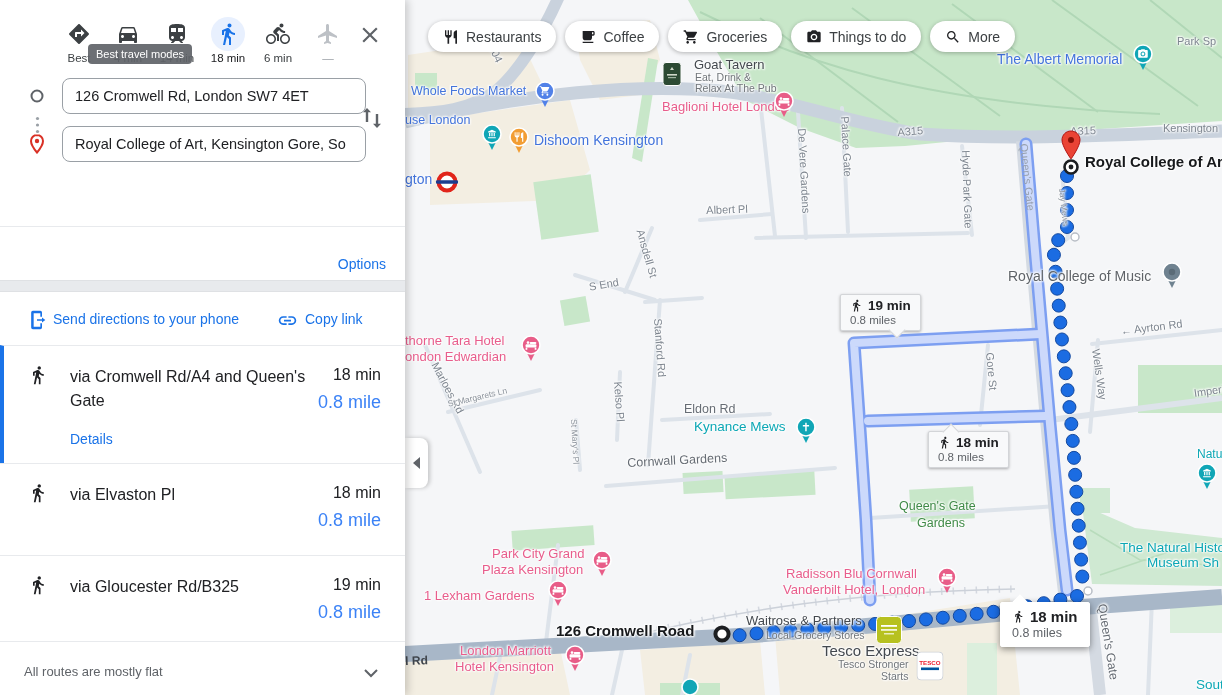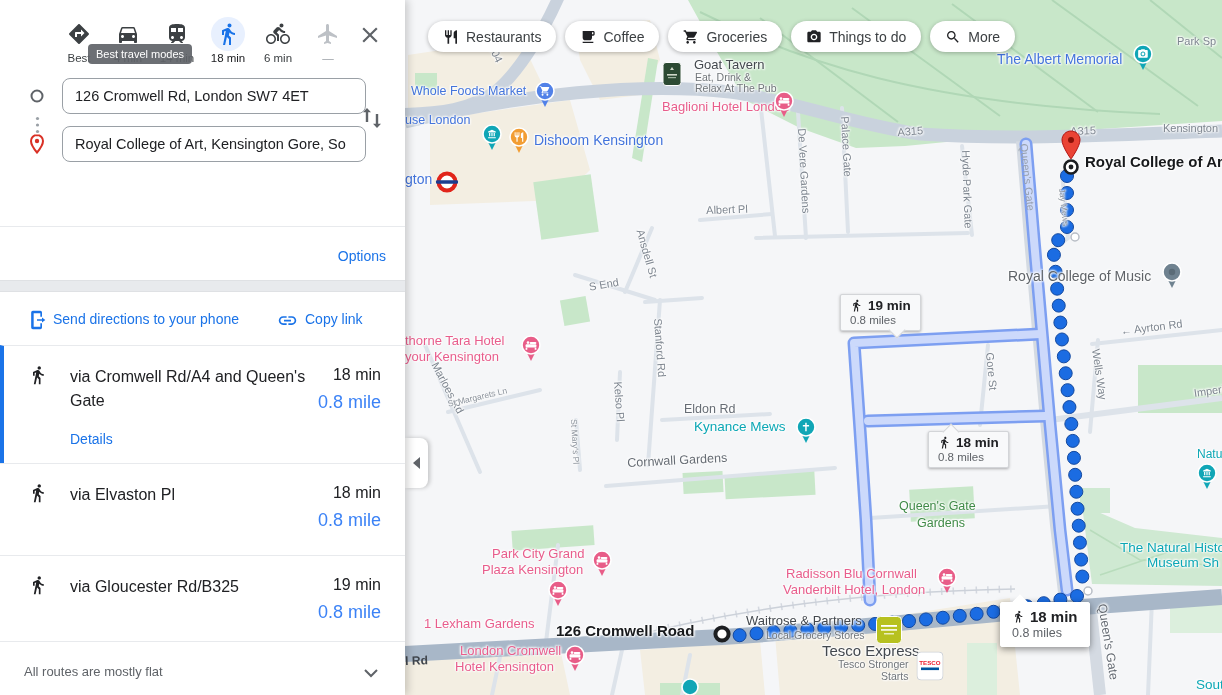--- a/index.html
+++ b/index.html
@@ -60,21 +60,21 @@
   #close-btn{position:absolute;left:357px;top:22px;width:26px;height:26px;color:#5f6368;cursor:pointer;}
   #mode-tooltip{position:absolute;left:88px;top:44px;background:rgba(95,99,104,.92);color:#fff;font-size:11px;
                 padding:4px 8px;border-radius:4px;z-index:40;white-space:nowrap;}
   .srcinput{position:absolute;left:62px;width:278px;height:34px;border:1px solid #9aa0a6;border-radius:8px;
             font-size:14.5px;color:#202124;padding:0 12px;font-family:inherit;background:#fff;box-sizing:content-box;}
   .waypt-ic{position:absolute;z-index:2;}
   #swap-btn{position:absolute;left:360px;top:104px;width:26px;height:30px;color:#5f6368;cursor:pointer;}
   #add-dest{position:absolute;left:0;top:176px;width:100%;height:32px;cursor:pointer;}
   #add-dest .t{position:absolute;left:64px;top:7px;font-size:14px;color:#757575;}
   .hline{position:absolute;left:0;width:100%;height:1px;background:#e8eaed;}
-  #options-link{position:absolute;right:19px;top:248px;font-size:14px;color:#1a73e8;cursor:pointer;}
+  #options-link{position:absolute;right:19px;top:256px;font-size:14px;color:#1a73e8;cursor:pointer;}
   #grayband{position:absolute;left:0;top:280px;width:100%;height:10px;background:#e8eaed;border-top:1px solid #dfe1e4;border-bottom:1px solid #dfe1e4;}
   .bluelink{color:#1a73e8;font-size:14px;font-weight:500;cursor:pointer;}
   #send-row{position:absolute;left:0;top:300px;width:100%;height:44px;}
   #send-row .ic{position:absolute;top:8px;}
   #routes{position:absolute;left:0;top:345px;width:100%;}
   .rrow{position:relative;border-top:1px solid #e8eaed;cursor:pointer;}
   .rrow.sel{border-left:4px solid #1a73e8;}
   .rrow .wic{position:absolute;left:28px;top:19px;color:#202124;}
   .rrow.sel .wic{left:24px;}
   .rtitle{position:absolute;left:70px;top:19px;width:252px;font-size:16px;line-height:24px;color:#202124;}
@@ -270,38 +270,38 @@
         <div class="lbl c-street" style="left: 588px; top: 281px; transform: rotate(-10deg);">S End</div>
         <div class="lbl c-street" style="left: 664px; top: 318px; transform: rotate(86deg);">Stanford Rd</div>
         <div class="lbl c-street" style="left: 624px; top: 381px; transform: rotate(86deg);">Kelso Pl</div>
         <div class="lbl c-street-lg" style="left: 684px; top: 403px;">Eldon Rd</div>
         <div class="lbl c-teal-lg" style="left: 694px; top: 420px;">Kynance Mews</div>
         <div class="lbl c-street-lg" style="left: 627px; top: 457px; transform: rotate(-3deg);">Cornwall Gardens</div>
         <div class="lbl c-street" style="left: 440px; top: 360px; transform: rotate(62deg);">Marloes Rd</div>
         <div class="lbl c-street-xs" style="left: 447px; top: 400px; transform: rotate(-13deg);">St Margarets Ln</div>
         <div class="lbl c-street-xs" style="left: 578px; top: 419px; transform: rotate(87deg);">St Mary's Pl</div>
         <div class="lbl c-pink" style="left: 405px; top: 334px;">thorne Tara Hotel</div>
-        <div class="lbl c-pink" style="left: 405px; top: 350px;">your Kensington</div>
+        <div class="lbl c-pink" style="left: 405px; top: 350px;">ondon Edwardian</div>
         <div class="lbl c-street" style="left: 1120px; top: 325px; transform: rotate(-7deg);">← Ayrton Rd</div>
         <div class="lbl c-street" style="left: 1102px; top: 348px; transform: rotate(82deg);">Wells Way</div>
         <div class="lbl c-street" style="left: 1193px; top: 387px; transform: rotate(-8deg);">Imperi</div>
         <div class="lbl c-street" style="left: 996px; top: 352px; transform: rotate(85deg);">Gore St</div>
         <div class="lbl c-teal" style="left: 1197px; top: 448px;">Natu</div>
         <div class="lbl c-green" style="left: 899px; top: 500px;">Queen's Gate</div>
         <div class="lbl c-green" style="left: 917px; top: 517px;">Gardens</div>
         <div class="lbl c-road-dark" style="left: 405px; top: 655px; transform: rotate(-2deg);">l Rd</div>
         <div class="lbl c-big" style="left: 556px; top: 623px;">126 Cromwell Road</div>
         <div class="lbl c-dark" style="left: 746px; top: 614px;">Waitrose &amp; Partners</div>
         <div class="lbl c-sub" style="left: 766px; top: 630px;">Local Grocery Stores</div>
         <div class="lbl c-pink" style="left: 786px; top: 567px;">Radisson Blu Cornwall</div>
         <div class="lbl c-pink" style="left: 783px; top: 583px;">Vanderbilt Hotel, London</div>
         <div class="lbl c-pink" style="left: 492px; top: 547px;">Park City Grand</div>
         <div class="lbl c-pink" style="left: 482px; top: 563px;">Plaza Kensington</div>
-        <div class="lbl c-pink" style="left: 424px; top: 589px; margin-top: 28px;">1 Lexham Gardens</div>
-        <div class="lbl c-pink" style="left: 460px; top: 644px;">London Cromwell</div>
+        <div class="lbl c-pink" style="left: 424px; top: 589px;">1 Lexham Gardens</div>
+        <div class="lbl c-pink" style="left: 460px; top: 644px;">London Marriott</div>
         <div class="lbl c-pink" style="left: 455px; top: 660px;">Hotel Kensington</div>
         <div class="lbl c-dark-lg" style="left: 822px; top: 643px;">Tesco Express</div>
         <div class="lbl c-sub" style="left: 838px; top: 659px;">Tesco Stronger</div>
         <div class="lbl c-sub" style="left: 881px; top: 671px;">Starts</div>
         <div class="lbl c-teal-lg" style="left: 1120px; top: 541px;">The Natural Histo</div>
         <div class="lbl c-teal-lg" style="left: 1147px; top: 556px;">Museum Sh</div>
         <div class="lbl c-street-lg" style="left: 1108px; top: 603px; transform: rotate(81deg);">Queen's Gate</div>
         <div class="lbl c-teal-lg" style="left: 1196px; top: 678px;">Sout</div>
       </div>
     <div id="pinLayer">

